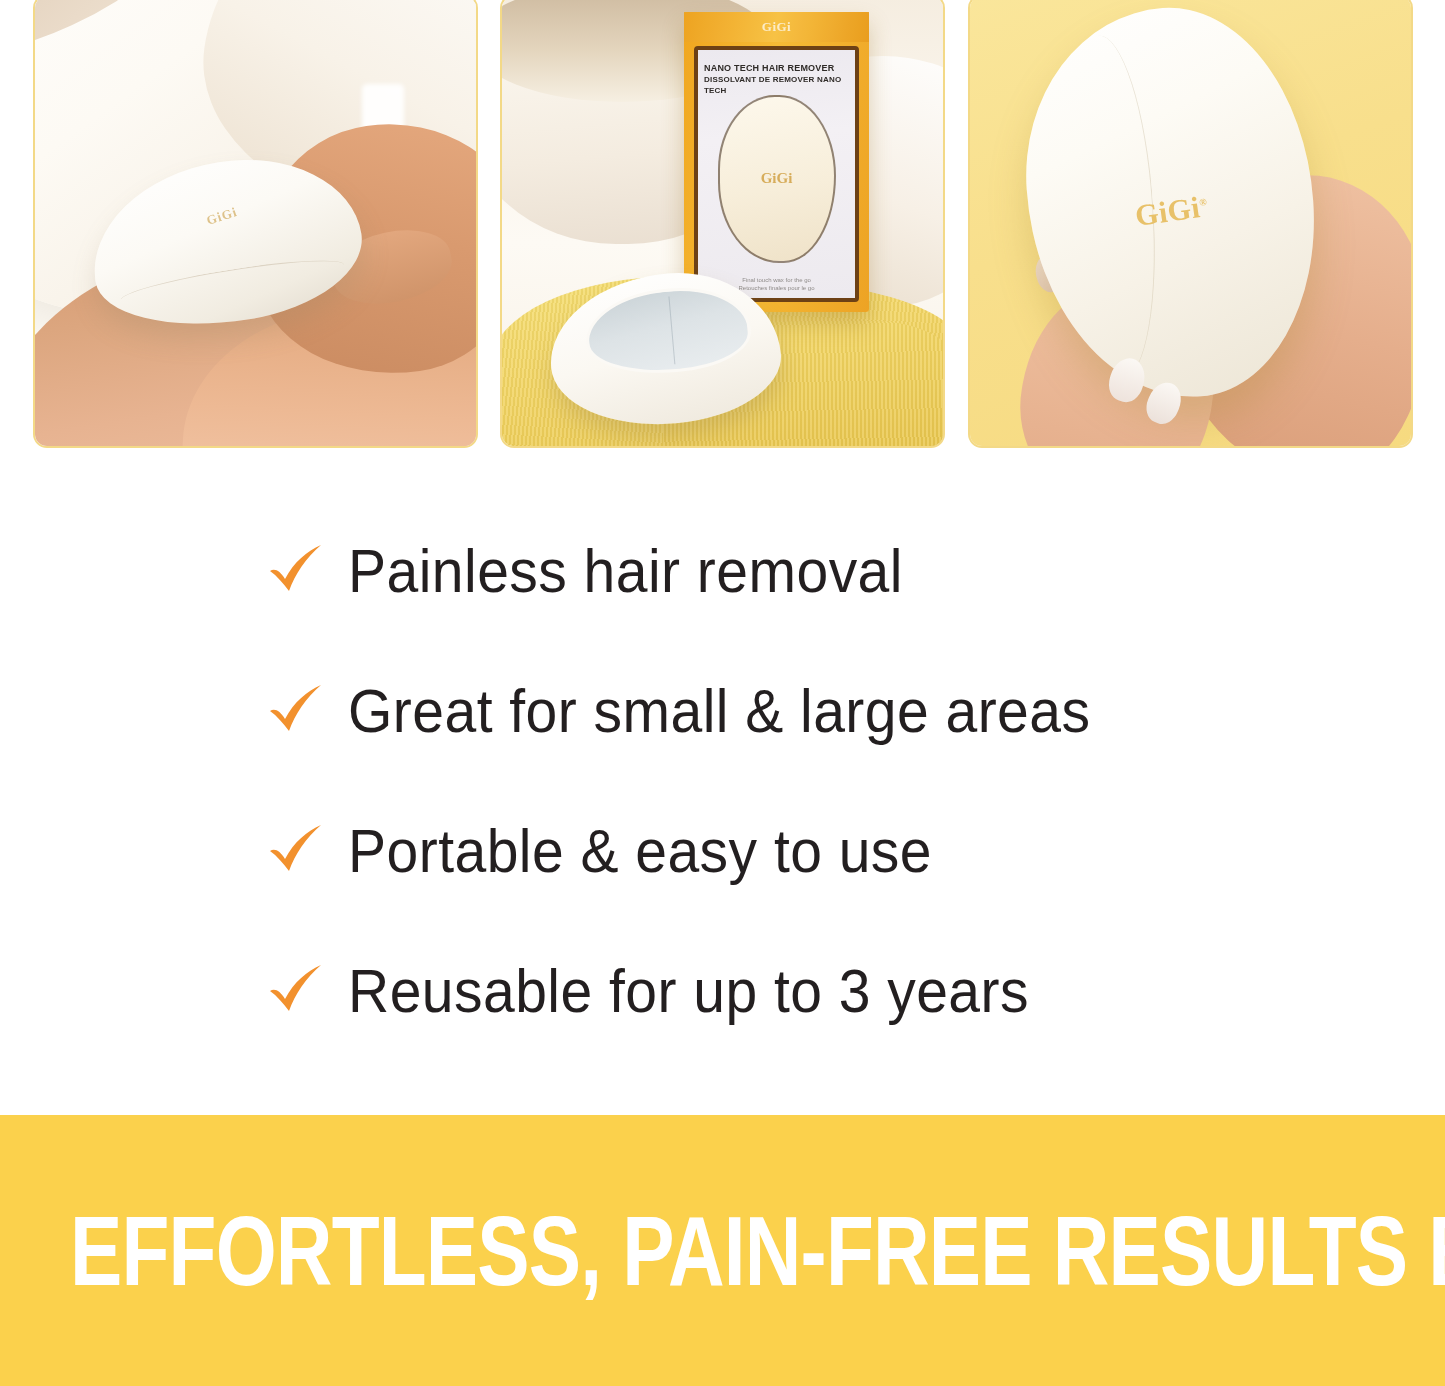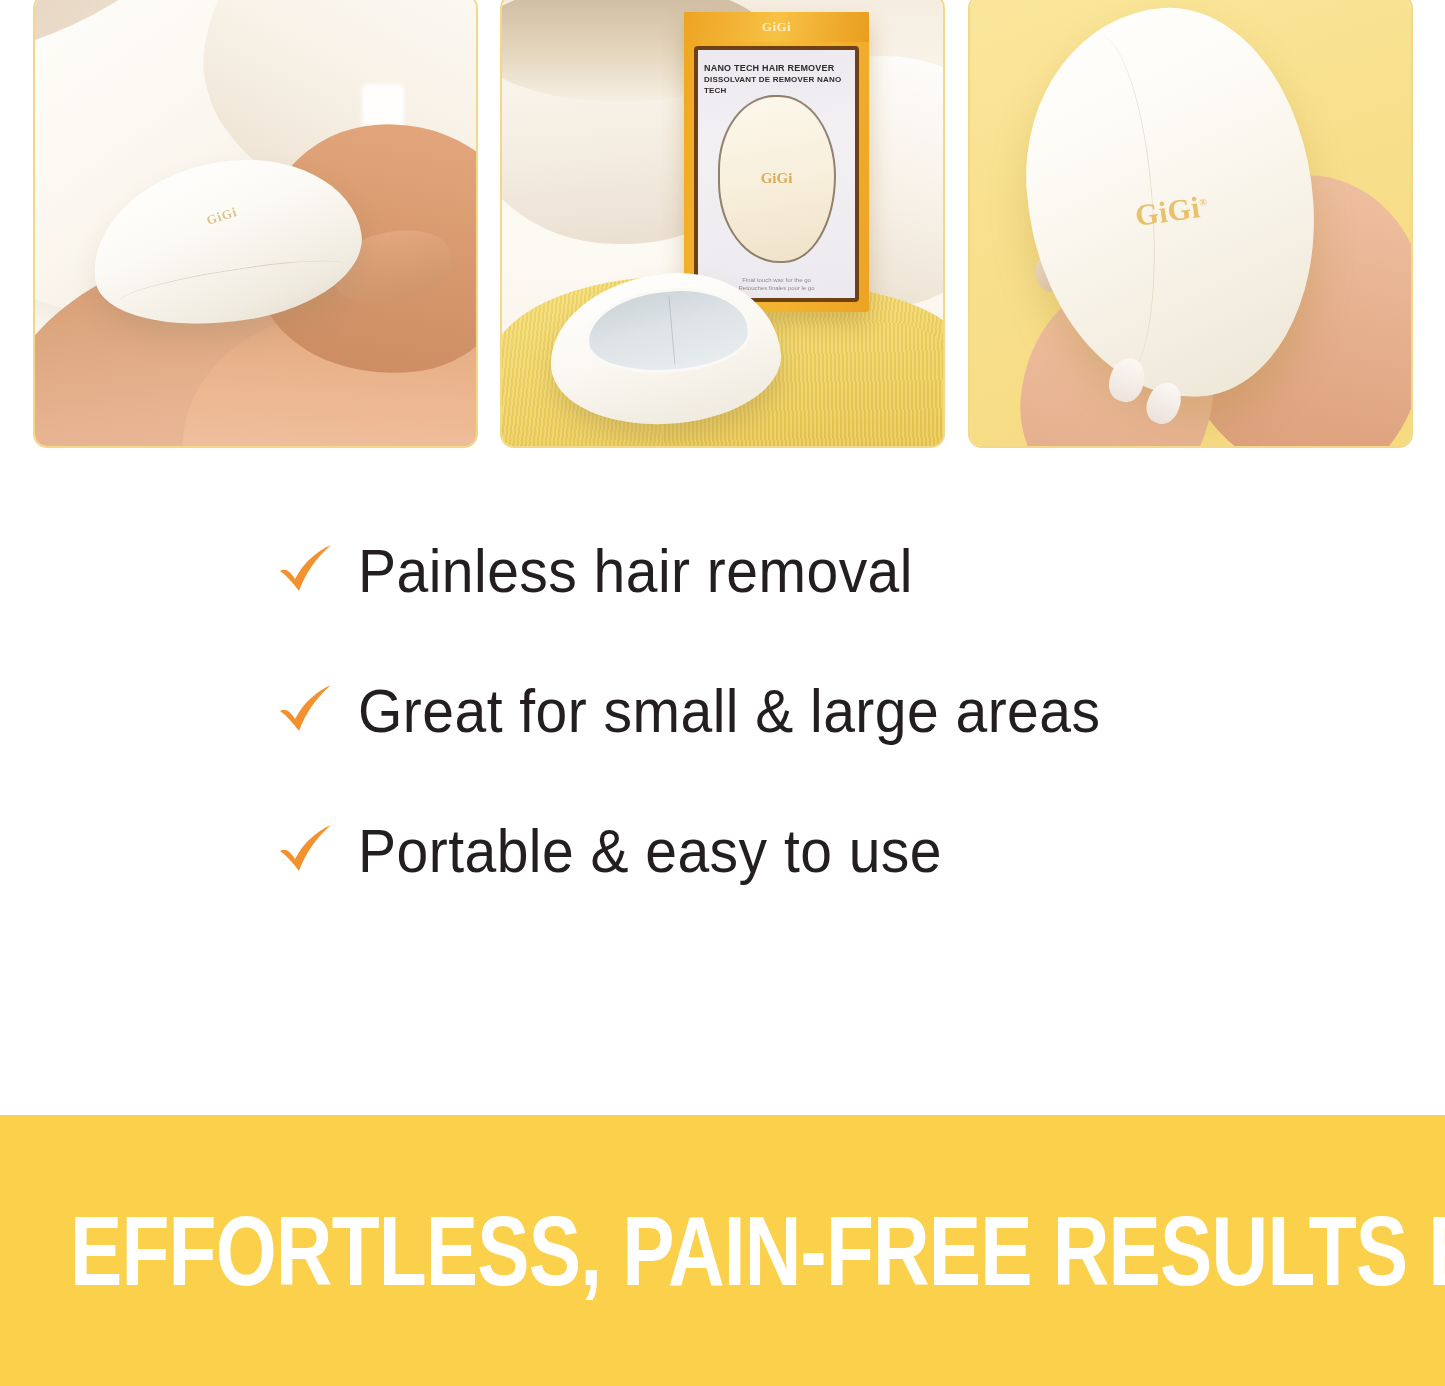--- a/index.html
+++ b/index.html
@@ -331,21 +331,21 @@
     font-family:"Liberation Serif", serif;
     font-size:30px; font-weight:bold;
     color:#e8c169;
     letter-spacing:.5px;
   }
   .p3-logo sup { font-size:10px; vertical-align:super; }
 
   
   .benefits {
     position:absolute;
-    left:14px; top:500px;
+    left:4px; top:500px;
     width:1338px;
   }
   .benefit-row {
     display:flex;
     align-items:center;
     height:140px;
     padding-left:262px;
   }
   .check-icon { flex:0 0 auto; width:60px; height:58px; }
   .benefit-text {
@@ -467,17 +467,23 @@
     <span class="benefit-text">Great for small &amp; large areas</span>
   </div>
 
   <div class="benefit-row">
     <svg class="check-icon" viewBox="0 0 60 58">
       <path d="M4 30 C9 27 14 30 19 38 C28 21 41 10 55 4 C40 17 29 33 23 50 C17 42 11 35 4 30 Z" fill="#f2912e"></path>
     </svg>
     <span class="benefit-text">Portable &amp; easy to use</span>
   </div>
 
+  <div class="benefit-row">
+    <svg class="check-icon" viewBox="0 0 60 58">
+      <path d="M4 30 C9 27 14 30 19 38 C28 21 41 10 55 4 C40 17 29 33 23 50 C17 42 11 35 4 30 Z" fill="#f2912e"></path>
+    </svg>
+    <span class="benefit-text">Reusable for up to 3 years</span>
+  </div>
 </div>
 
 <div class="banner">
   <div class="banner-text">EFFORTLESS, PAIN-FREE RESULTS EVERY TIME!</div>
 </div>
 
 </body></html>

